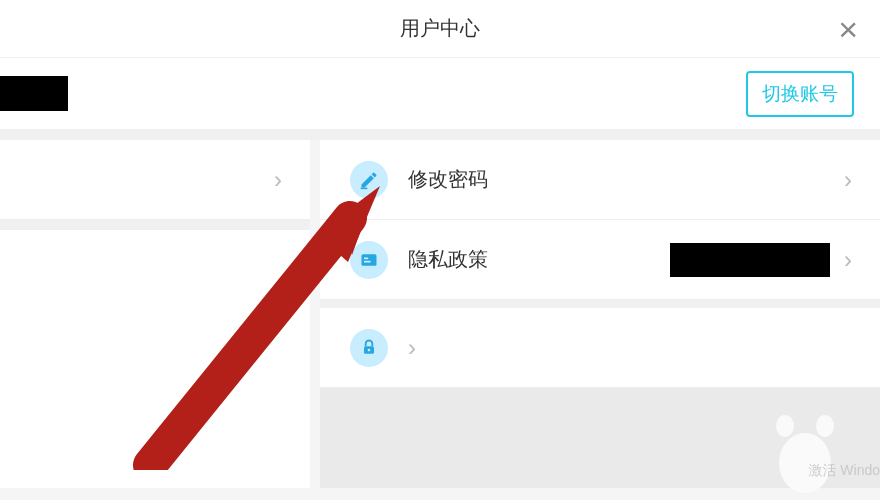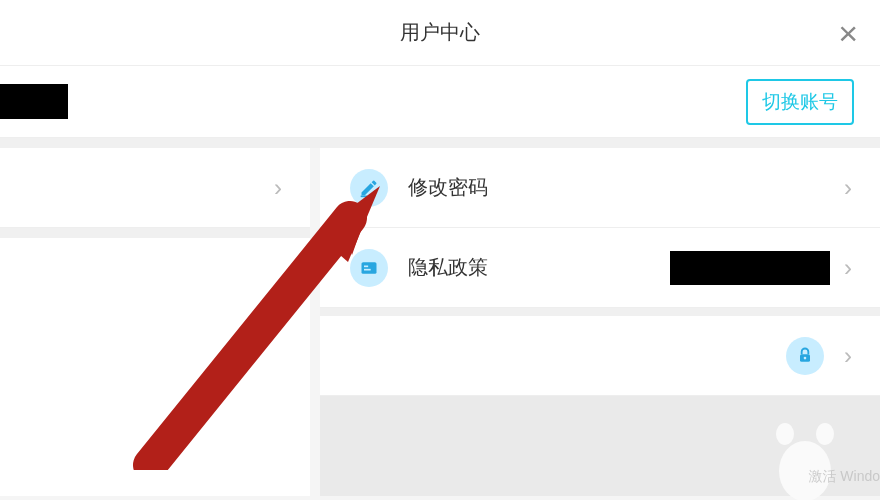--- a/index.html
+++ b/index.html
@@ -6,21 +6,21 @@
     body {
       width: 880px;
       height: 500px;
       font-family: -apple-system, "PingFang SC", "Microsoft YaHei", sans-serif;
       background: #f5f5f5;
       position: relative;
       overflow: hidden;
     }
     .header {
       background: #fff;
-      height: 66px;
+      height: 58px;
       display: flex;
       align-items: center;
       justify-content: center;
       position: relative;
       border-bottom: 1px solid #eee;
     }
     .header-title {
       font-size: 20px;
       color: #333;
       font-weight: 400;
@@ -89,21 +89,20 @@
       margin-left: 10px;
     }
     .menu-item {
       height: 80px;
       display: flex;
       align-items: center;
       padding: 0 28px 0 30px;
       border-bottom: 1px solid #eee;
       cursor: pointer;
       position: relative;
-      justify-content: flex-end;
     }
     .menu-icon {
       width: 38px;
       height: 38px;
       border-radius: 50%;
       display: flex;
       align-items: center;
       justify-content: center;
       margin-right: 20px;
       flex-shrink: 0;
@@ -131,21 +130,21 @@
       position: relative;
     }
     .footprint {
       position: absolute;
       right: 30px;
       bottom: -10px;
     }
     .watermark {
       position: absolute;
       right: 0;
-      bottom: 14px;
+      bottom: 20px;
       color: #bbb;
       font-size: 14px;
       opacity: 0.7;
     }
     .arrow-overlay {
       position: absolute;
       left: 120px;
       top: 170px;
       pointer-events: none;
       z-index: 100;

